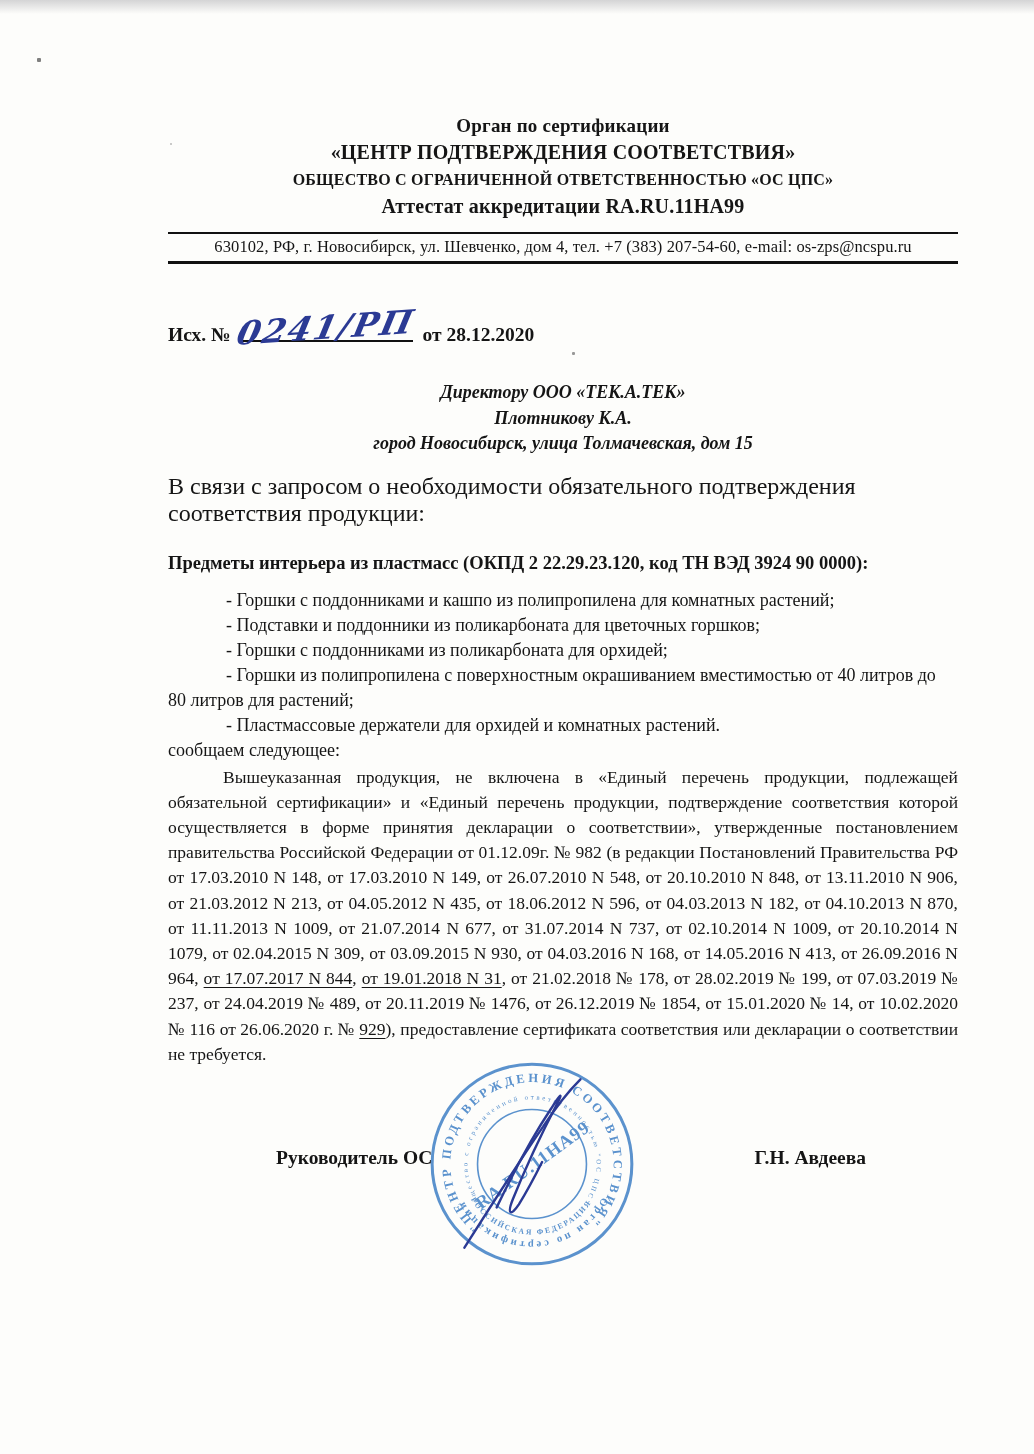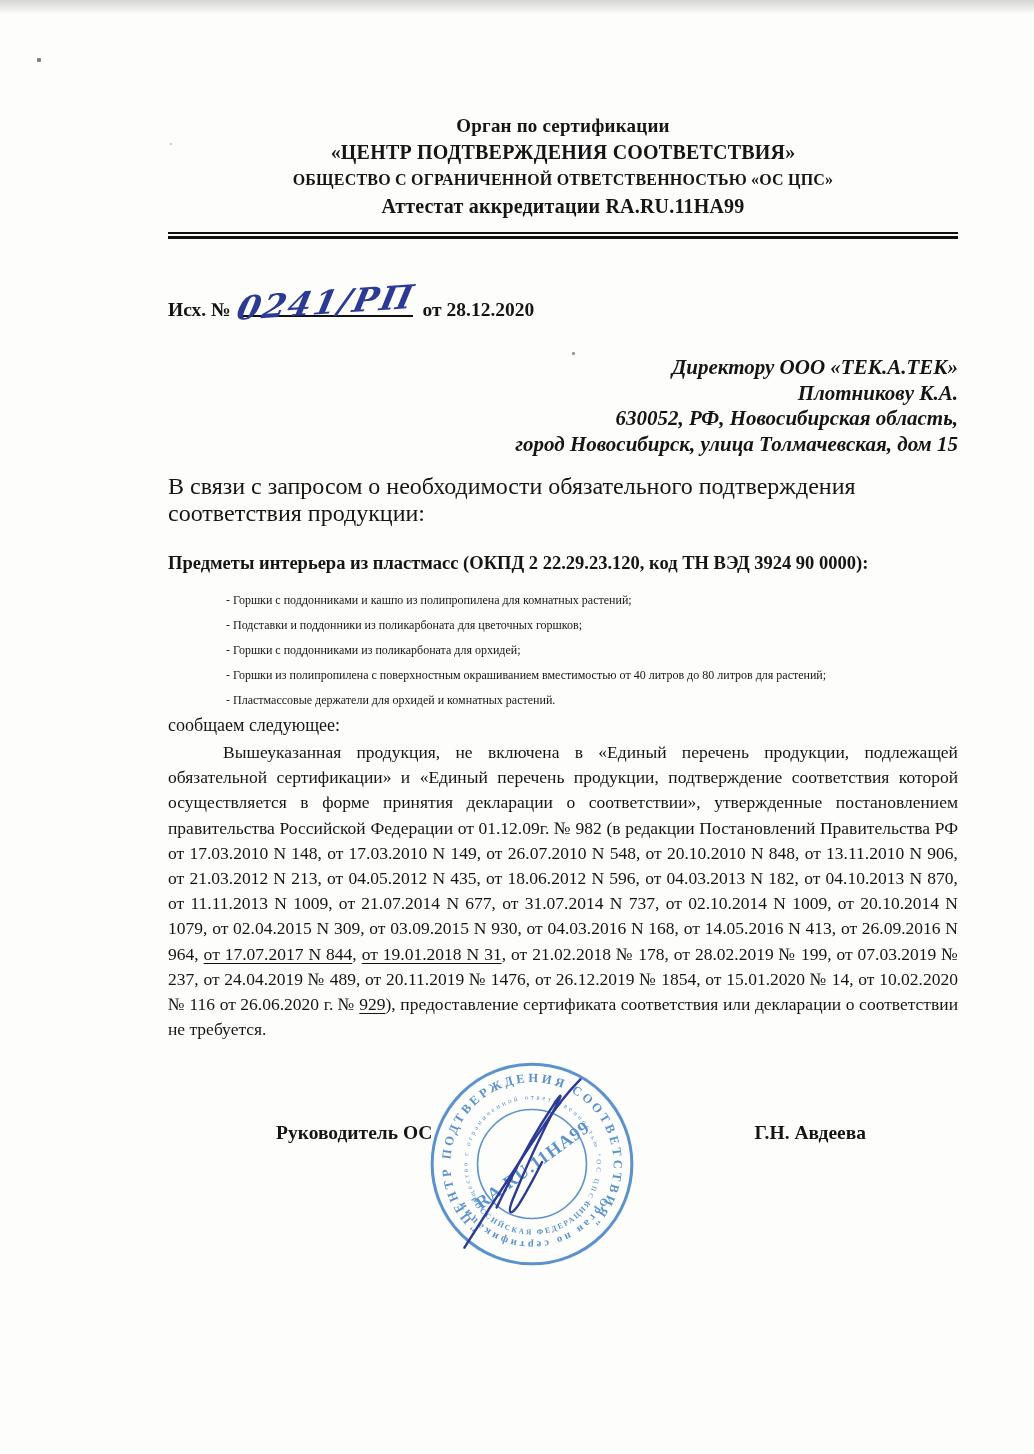--- a/index.html
+++ b/index.html
@@ -40,28 +40,28 @@
   }
   .handwritten{
     display:inline-block;
     font-family:"DejaVu Serif",serif;font-style:italic;font-weight:bold;
     font-size:33px;color:#2b3a94;letter-spacing:2px;
     transform:skewX(-16deg) rotate(-4deg);
     position:relative;top:-2px;
   }
 
   
-  .recipient{margin-top:34px;text-align:right;font-weight:bold;font-style:italic;
-    font-size:21px;line-height:25.5px;}
+  .recipient{margin-top:34px;text-align:center;font-weight:bold;font-style:italic;
+    font-size:18px;line-height:25.5px;}
 
   
   .intro{margin:16px 0 0 0;font-size:24px;line-height:27px;}
   .subject{margin:24px 0 0 0;font-weight:bold;font-size:18.5px;line-height:25px;}
   .product-list{margin-top:12px;}
-  .product-item{margin:0;font-size:12px;line-height:25px;text-indent:58px;}
+  .product-item{margin:0;font-size:18px;line-height:25px;text-indent:58px;}
   .report-intro{margin:0;font-size:18px;line-height:25px;font-family:Liberation Serif, serif;}
   .main-par{
     margin:2px 0 0 0;font-size:17.5px;line-height:25.2px;
     text-align:justify;text-indent:55px;
   }
   .uline{text-decoration:underline;text-underline-offset:3px;}
 
   
   .sig-row{
     margin-top:80px;display:flex;justify-content:space-between;
@@ -83,31 +83,31 @@
   <div class="artifact" style="left:572px;top:352px;width:3px;height:3px;opacity:.6;"></div>
 
   <div class="content">
 
     <header class="letterhead">
       <div class="lh-line l1">Орган по сертификации</div>
       <div class="lh-line">«ЦЕНТР ПОДТВЕРЖДЕНИЯ СООТВЕТСТВИЯ»</div>
       <div class="lh-line l3">ОБЩЕСТВО С ОГРАНИЧЕННОЙ ОТВЕТСТВЕННОСТЬЮ «ОС ЦПС»</div>
       <div class="lh-line">Аттестат аккредитации RA.RU.11НА99</div>
       <div class="rule thin"></div>
+      <div class="address">630102, РФ, г. Новосибирск, ул. Шевченко, дом 4, тел. +7 (383) 207-54-60,  e-mail: os-zps@ncspu.ru</div>
       <div class="rule thick"></div>
     </header>
 
     <div class="ref-line">
       <span>Исх. №</span><span class="ref-underline"><span class="handwritten">0241/РП</span></span><span>от 28.12.2020</span>
     </div>
 
     <div class="recipient">
       <div>Директору ООО «ТЕК.А.ТЕК»</div>
       <div>Плотникову К.А.</div>
-      <div>630052, РФ, Новосибирская область,</div>
       <div>город Новосибирск, улица Толмачевская, дом 15</div>
     </div>
 
     <p class="intro">В связи с запросом о необходимости обязательного подтверждения соответствия продукции:</p>
 
     <p class="subject">Предметы интерьера из пластмасс (ОКПД 2 22.29.23.120, код ТН ВЭД 3924 90 0000):</p>
 
     <div class="product-list">
       <p class="product-item">- Горшки с поддонниками и кашпо из полипропилена для комнатных растений;</p>
       <p class="product-item">- Подставки и поддонники из поликарбоната для цветочных горшков;</p>

